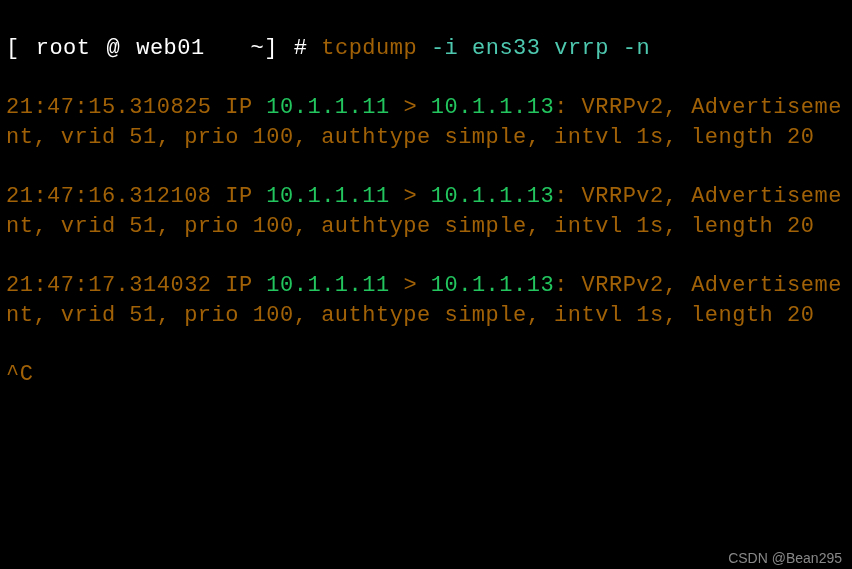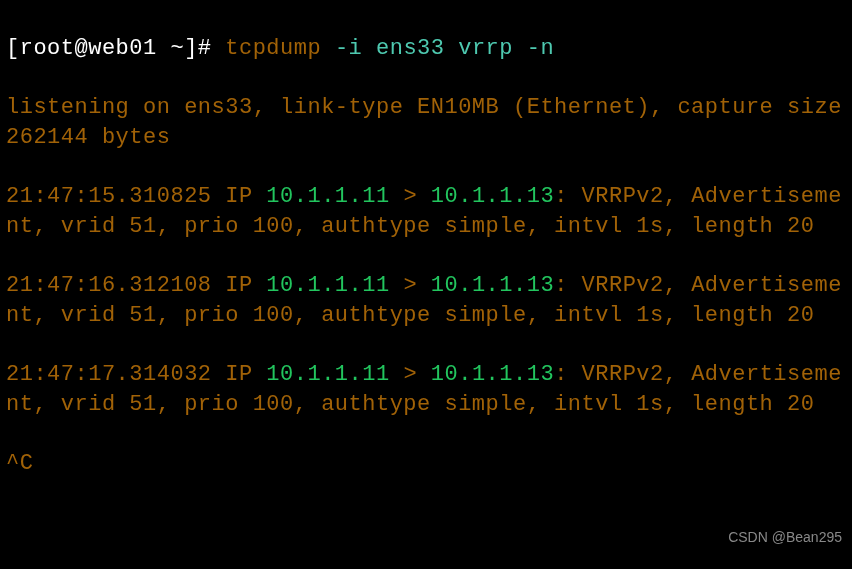--- a/index.html
+++ b/index.html
@@ -17,44 +17,43 @@
       width: 852px;
       height: 569px;
       overflow: hidden;
       position: relative;
       letter-spacing: 0.5px;
     }
     .terminal {
       white-space: pre-wrap;
       word-break: break-all;
     }
-    .prompt-white { color: #ffffff; }
+    .prompt-white { color: #ffffff; margin-left: 16px; }
     .prompt-bracket { color: #ffffff; }
     .cyan { color: #4ec9b0; }
     .magenta { color: #22c55e; }
     .white { color: #a16207; }
     .watermark {
       position: absolute;
-      bottom: 22px;
+      bottom: 1px;
       right: 10px;
       color: #888;
       font-size: 14px;
       font-family: sans-serif;
       letter-spacing: 0;
     }
     .line {
       display: block;
     }
   </style>
 </head>
 <body>
 
 <div class="terminal">
 <span class="line"><span class="prompt-bracket">[</span><span class="prompt-white">root</span><span class="prompt-white">@</span><span class="prompt-white">web01</span><span class="prompt-white"> </span><span class="prompt-white">~</span><span class="prompt-bracket">]</span><span class="prompt-white">#</span><span> </span><span class="white">tcpdump</span><span> </span><span class="cyan">-i</span><span> </span><span class="cyan">ens33</span><span> </span><span class="cyan">vrrp</span><span> </span><span class="cyan">-n</span></span>
-<span class="line white">listening on ens33, link-type EN10MB (Ethernet), capture size 262144 bytes</span>
 <span class="line"><span class="white">21:47:15.310825</span><span> </span><span class="white">IP</span><span> </span><span class="magenta">10.1.1.11</span><span> </span><span class="white">&gt;</span><span> </span><span class="magenta">10.1.1.13</span><span class="white">: VRRPv2, Advertisement, vrid 51, prio 100, authtype simple, intvl 1s, length 20</span></span>
 <span class="line"><span class="white">21:47:16.312108</span><span> </span><span class="white">IP</span><span> </span><span class="magenta">10.1.1.11</span><span> </span><span class="white">&gt;</span><span> </span><span class="magenta">10.1.1.13</span><span class="white">: VRRPv2, Advertisement, vrid 51, prio 100, authtype simple, intvl 1s, length 20</span></span>
 <span class="line"><span class="white">21:47:17.314032</span><span> </span><span class="white">IP</span><span> </span><span class="magenta">10.1.1.11</span><span> </span><span class="white">&gt;</span><span> </span><span class="magenta">10.1.1.13</span><span class="white">: VRRPv2, Advertisement, vrid 51, prio 100, authtype simple, intvl 1s, length 20</span></span>
 <span class="line white">^C</span>
 
 
 
 
 </div>
 

